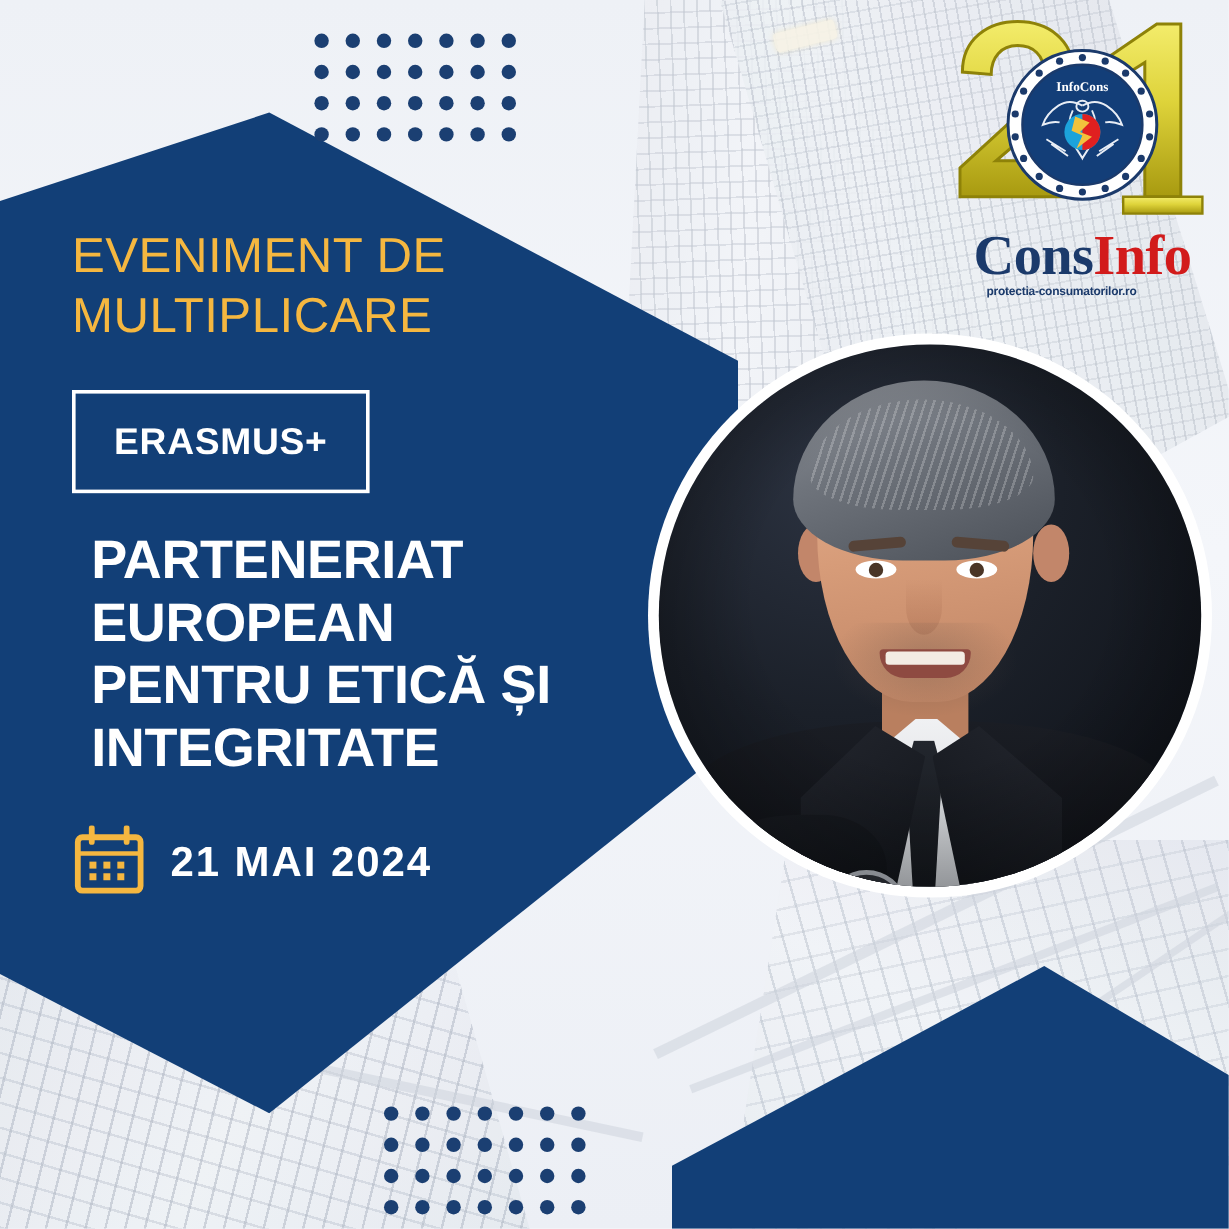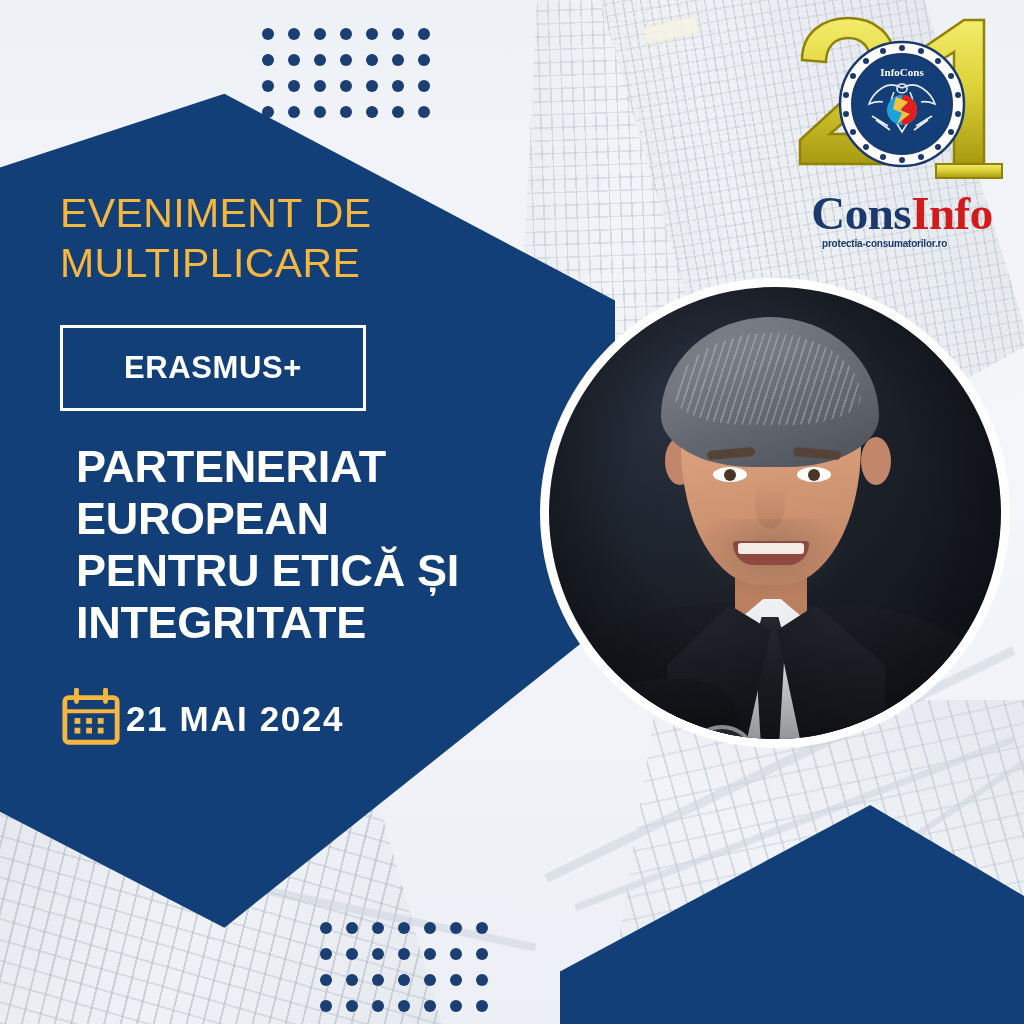--- a/index.html
+++ b/index.html
@@ -147,21 +147,21 @@
     color: #F5B740;
     font-size: 41px;
     line-height: 1.23;
     font-weight: 400;
     letter-spacing: 0.4px;
     margin: 0;
     white-space: pre-line;
   }
   .erasmus-box {
     margin-top: 36px;
-    width: 306px;
+    width: 248px;
     height: 86px;
     border: 3px solid #ffffff;
     display: flex;
     align-items: center;
     justify-content: center;
     box-sizing: border-box;
   }
   .erasmus-label {
     color: #ffffff;
     font-size: 31px;
@@ -174,21 +174,21 @@
     font-size: 45px;
     line-height: 1.16;
     font-weight: 700;
     letter-spacing: -0.3px;
     white-space: pre-line;
   }
   .date-row {
     margin-top: 38px;
     display: flex;
     align-items: center;
-    gap: 4px;
+    gap: 20px;
   }
   .cal-icon { width: 62px; height: 62px; display: block; }
   .date-text {
     color: #ffffff;
     font-size: 35px;
     font-weight: 700;
     letter-spacing: 1.6px;
   }
 
   

